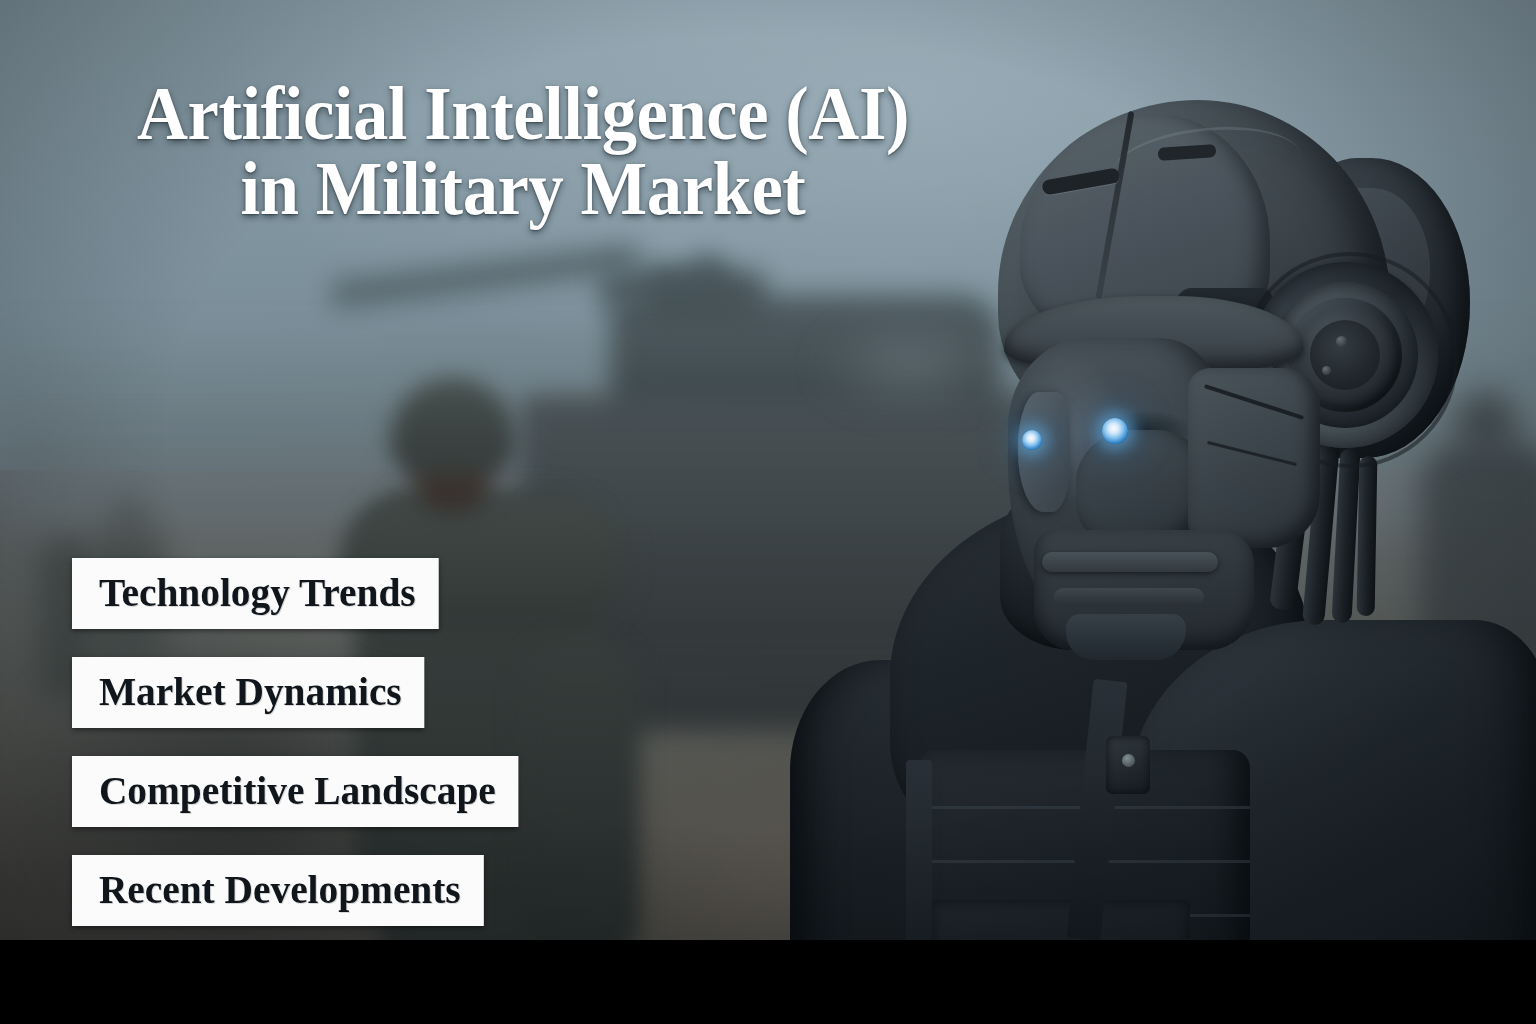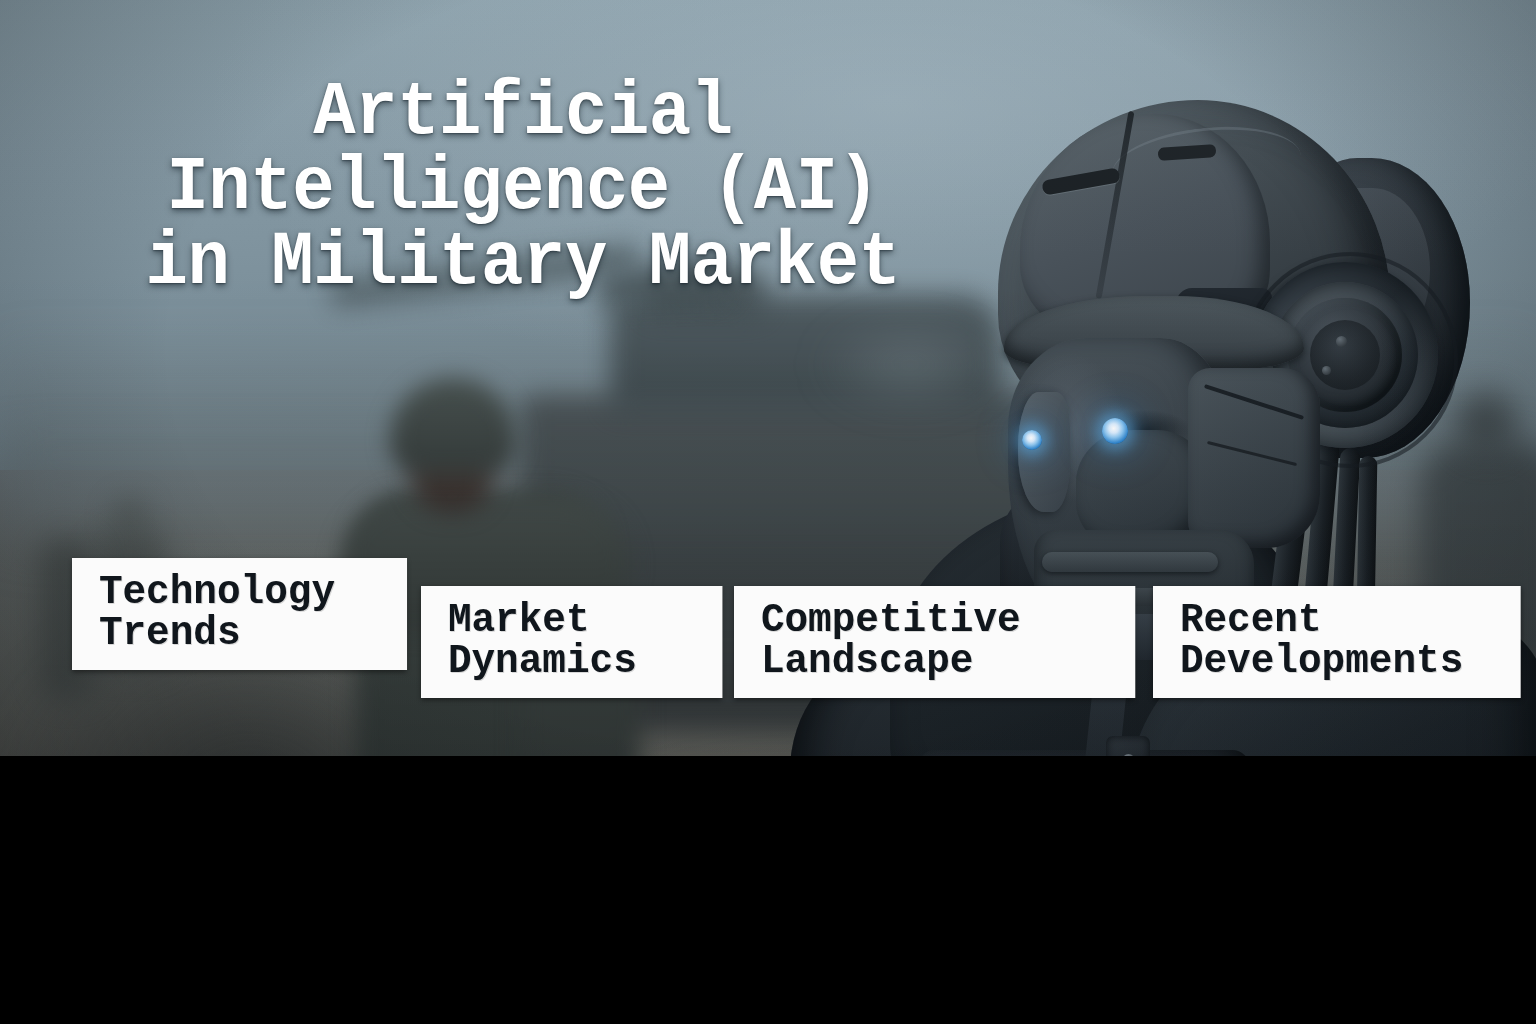--- a/index.html
+++ b/index.html
@@ -1,18 +1,18 @@
 <!DOCTYPE html>
 <html><head>
 <meta charset="utf-8">
 <style>
   html,body{margin:0;padding:0;background:#000;}
   #stage{
-    position:relative;width:1536px;height:756px;overflow:hidden;
-    font-family:Liberation Mono, monospace;
+    position:relative;width:1536px;height:940px;overflow:hidden;
+    font-family:Liberation Serif, serif;
     background:#6f828d;
   }
 
   
   .sky{
     position:absolute;left:0;top:0;width:1536px;height:560px;
     background:
       radial-gradient(ellipse 1100px 460px at 58% 18%, rgba(168,186,196,.55) 0%, rgba(168,186,196,0) 62%),
       linear-gradient(178deg,#8ea3ad 0%,#869aa5 24%,#7d919c 48%,#74868f 72%,#67767d 100%);
   }
@@ -361,21 +361,21 @@
   
   .title{
     position:absolute;left:58px;top:76px;width:1000px;
     color:#ffffff;font-weight:700;font-size:76px;line-height:.99;
     letter-spacing:-0.5px;text-align:center;
     transform:scaleX(.93);transform-origin:left top;
     text-shadow:0 3px 7px rgba(20,32,40,.55), 0 1px 2px rgba(20,32,40,.5);
     white-space:pre-line;
   }
 
-  .tags{position:absolute;left:72px;top:558px;display:flex;flex-direction:row;}
+  .tags{position:absolute;left:72px;top:558px;display:flex;flex-direction:column;}
   .tag{
     background:#fbfbfb;color:#10161c;
     font-weight:700;font-size:41px;line-height:1;
     padding:14px 24px 16px 28px;
     align-self:flex-start;
     box-shadow:0 2px 5px rgba(0,0,0,.45);
     text-shadow:1px 1px 0 rgba(150,150,150,.35);
     transform:scaleX(.96);transform-origin:left center;
   }
   .tag + .tag{margin-top:28px;}

